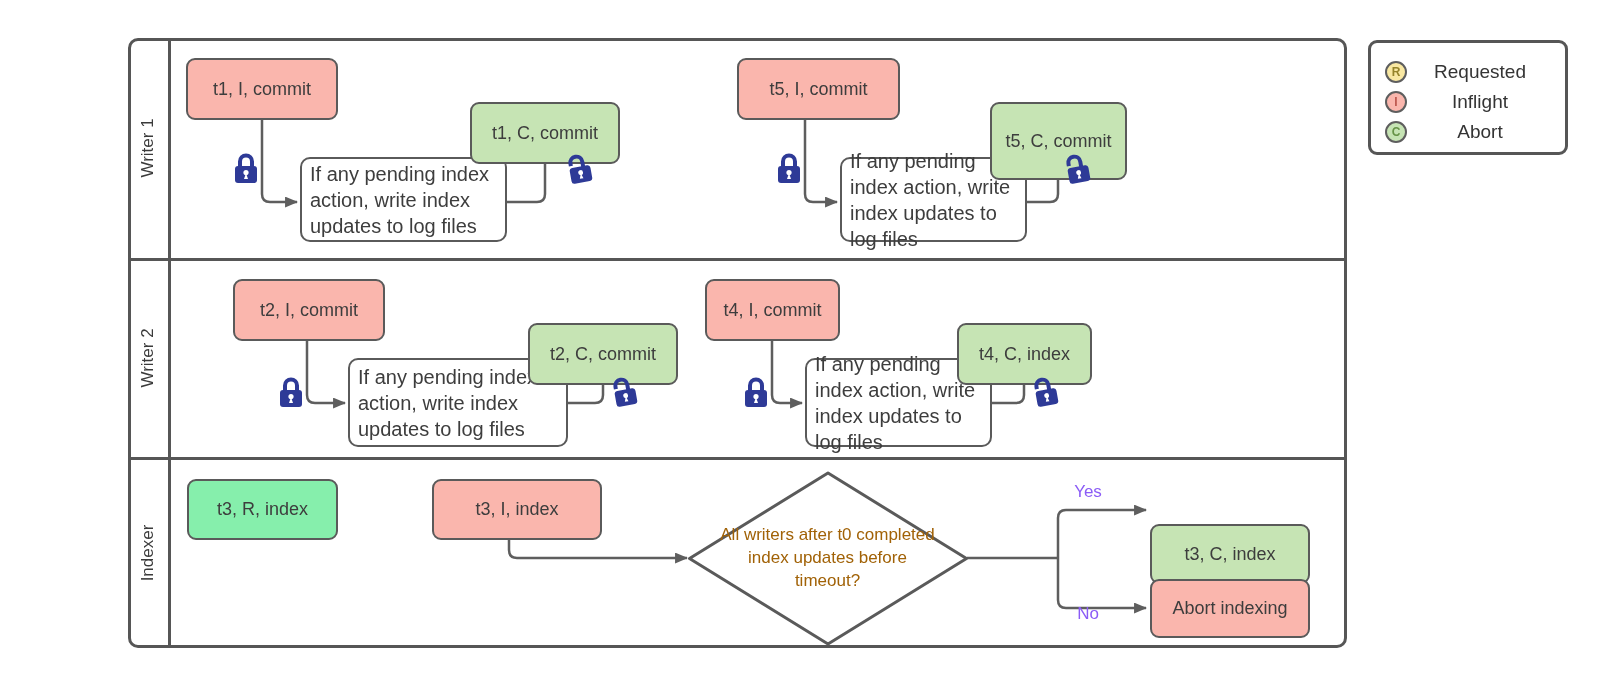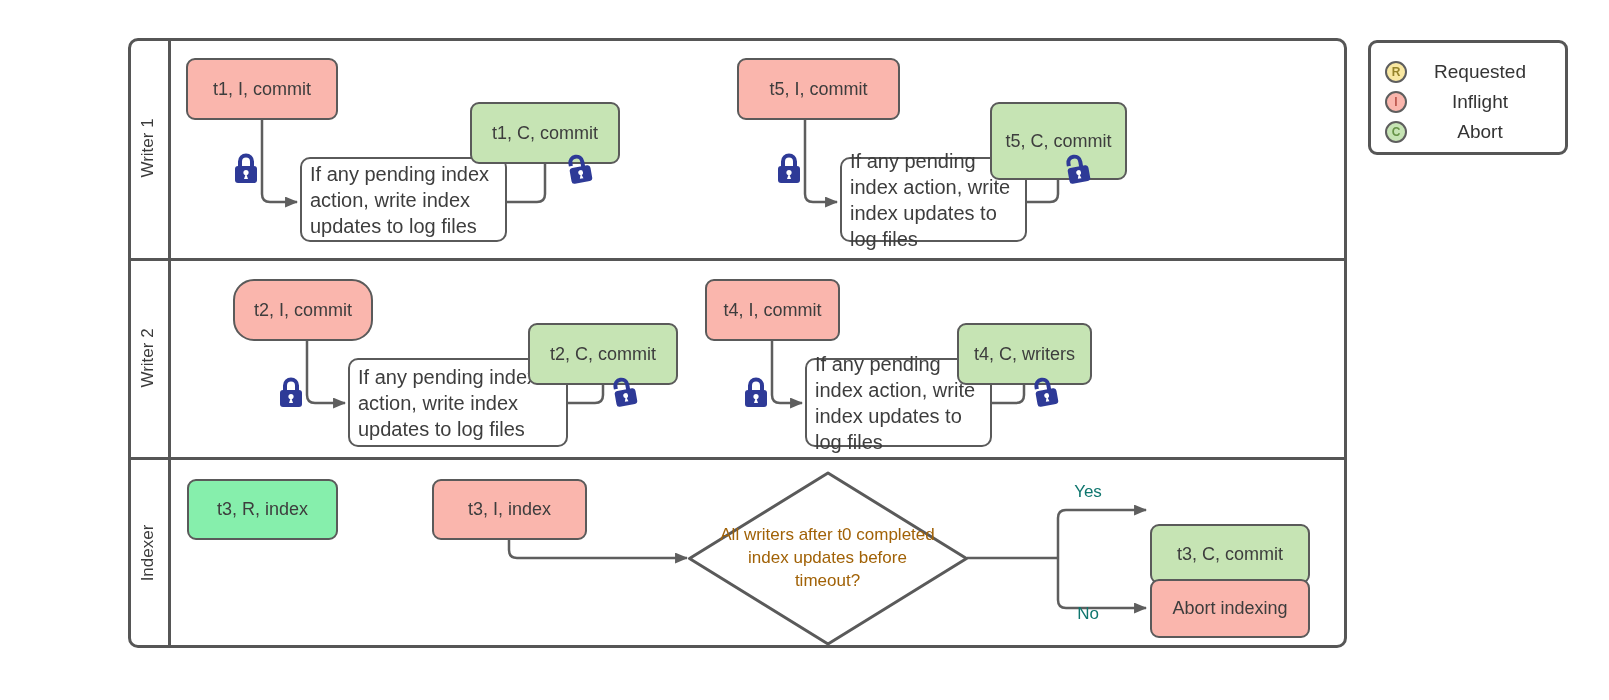--- a/index.html
+++ b/index.html
@@ -37,21 +37,21 @@
   .node.green  { background:#c6e4b4;margin-top:44px; }
   .node.yellow { background:#86efac; }
   .node.proc   { font-size:20px; line-height:1.3; padding:22px 8px; border-radius:10px; }
   .svg-overlay { position:absolute; left:0; top:0; z-index:1; pointer-events:none; }
   .diamond-text {
     position:absolute; left:720px; top:524px; width:215px; z-index:2;
     font-size:17px; line-height:1.35; text-align:center; color:#a16207;
   }
   .edge-label {
     position:absolute; width:40px; text-align:center; font-size:17px;
-    color:#0f766e; z-index:3; background:transparent;
+    color:#8b5cf6; z-index:3; background:transparent;
   }
   .lock { position:absolute; z-index:3; }
   .legend {
     position:absolute; left:1368px; top:40px; width:200px; height:115px;
     box-sizing:border-box; border:3px solid #565656; border-radius:9px;
     background:#ffffff; padding:14px 12px 0 14px;
   }
   .legend-row { display:flex; align-items:center; height:30px; }
   .legend-badge {
     width:22px; height:22px; border-radius:50%; box-sizing:border-box;
@@ -111,31 +111,31 @@
     <span>Indexer</span>
   </div>
 
   <div class="node red" style="left:186px; top:58px;  width:152px; height:62px;">t1, I, commit</div>
   <div class="node proc" style="left:300px; top:157px; width:207px; height:85px;">If any pending index action, write index updates to log files</div>
   <div class="node green" style="left:470px; top:58px;  width:150px; height:62px;">t1, C, commit</div>
   <div class="node red" style="left:737px; top:58px;  width:163px; height:62px;">t5, I, commit</div>
   <div class="node proc" style="left:840px; top:157px; width:187px; height:85px;">If any pending index action, write index updates to log files</div>
   <div class="node green" style="left:990px; top:58px;  width:137px; height:78px;">t5, C, commit</div>
 
-  <div class="node red" style="left:233px; top:279px; width:140px; height:62px;border-radius:21px;">t2, I, commit</div>
+  <div class="node red" style="left:233px; top:279px; width:152px; height:62px;">t2, I, commit</div>
   <div class="node proc" style="left:348px; top:358px; width:220px; height:89px;">If any pending index action, write index updates to log files</div>
   <div class="node green" style="left:528px; top:279px; width:150px; height:62px;">t2, C, commit</div>
   <div class="node red" style="left:705px; top:279px; width:135px; height:62px;">t4, I, commit</div>
   <div class="node proc" style="left:805px; top:358px; width:187px; height:89px;">If any pending index action, write index updates to log files</div>
-  <div class="node green" style="left:957px; top:279px; width:135px; height:62px;">t4, C, writers</div>
+  <div class="node green" style="left:957px; top:279px; width:135px; height:62px;">t4, C, index</div>
 
   <div class="node yellow" style="left:187px;  top:479px; width:151px; height:61px;">t3, R, index</div>
-  <div class="node red" style="left:432px;  top:479px; width:155px; height:61px;">t3, I, index</div>
+  <div class="node red" style="left:432px;  top:479px; width:170px; height:61px;">t3, I, index</div>
   <div class="diamond-text">All writers after t0 completed index updates before timeout?</div>
-  <div class="node green" style="left:1150px; top:480px; width:160px; height:60px;">t3, C, commit</div>
+  <div class="node green" style="left:1150px; top:480px; width:160px; height:60px;">t3, C, index</div>
   <div class="node red" style="left:1150px; top:579px; width:160px; height:59px;">Abort indexing</div>
 
   <div class="edge-label" style="left:1068px; top:482px;">Yes</div>
   <div class="edge-label" style="left:1068px; top:604px;">No</div>
 
   <div class="lock" style="left:233px; top:152px;">
     <svg width="26" height="34" viewBox="0 0 26 34">
       <path d="M7 15 V9.5 a6 6 0 0 1 12 0 V15" stroke="#2e3a97" stroke-width="4" fill="none"></path>
       <rect x="2" y="14" width="22" height="17" rx="3" fill="#2e3a97"></rect>
       <circle cx="13" cy="20.5" r="2.6" fill="#ffffff"></circle>

